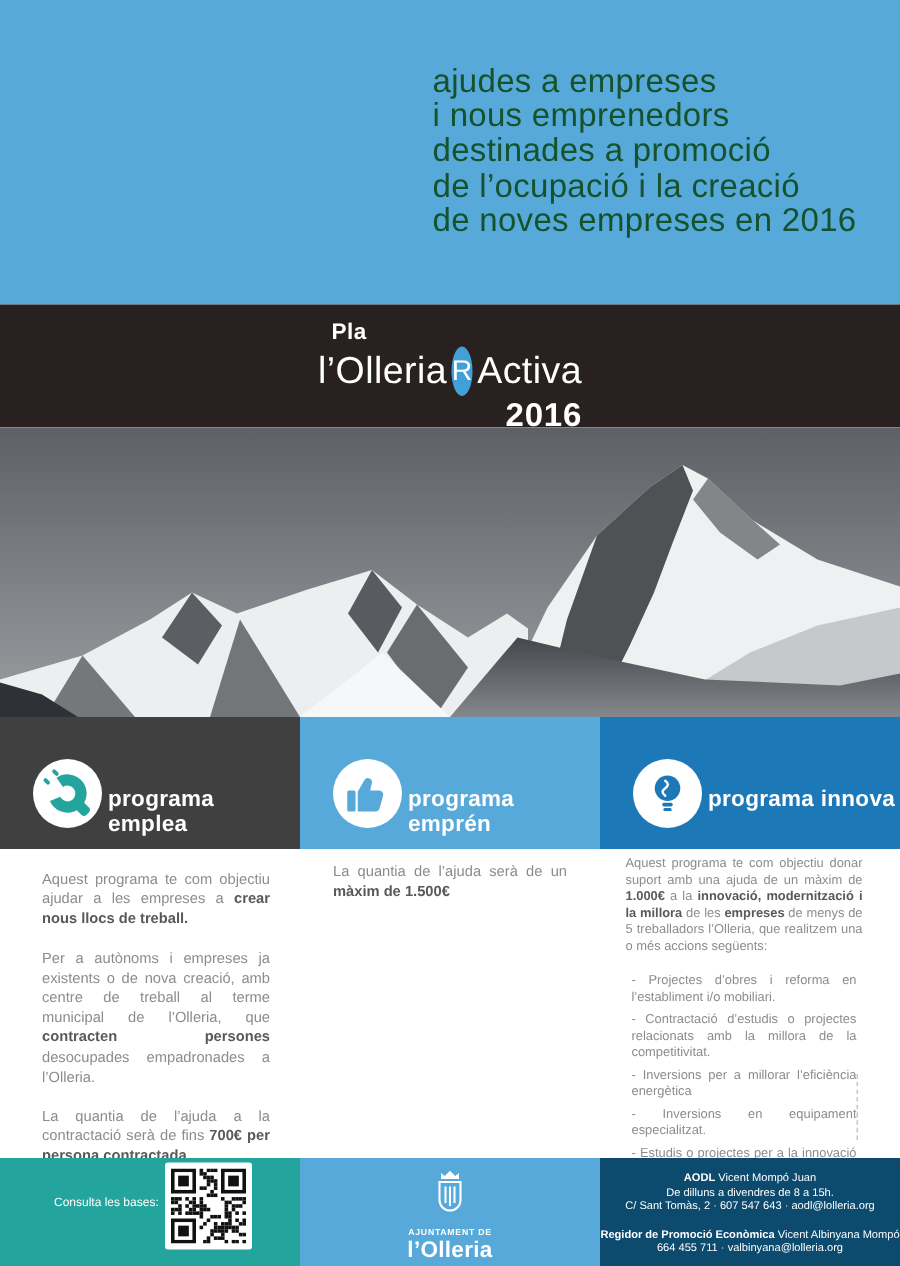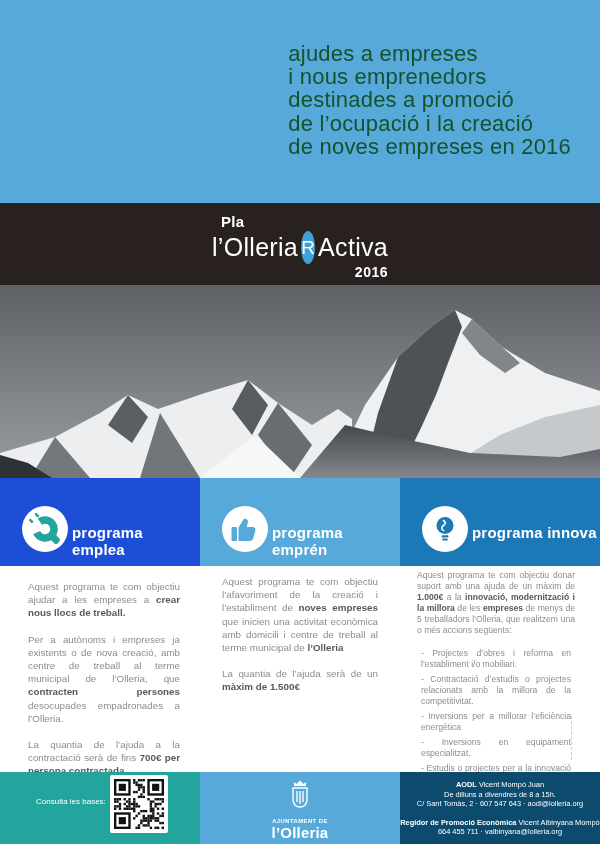--- a/index.html
+++ b/index.html
@@ -15,26 +15,26 @@
     font-size:22px;line-height:23.2px;letter-spacing:.2px;}
   
   .banner{left:0;top:203px;width:600px;height:82px;background:#29211f;}
   .lockup{left:212px;top:10px;width:176px;color:#fff;position:absolute;}
   .lockup .pla{font-weight:bold;font-size:15px;margin-left:9px;letter-spacing:.3px;}
   .lockup .row{display:flex;align-items:center;margin-top:1px;}
   .lockup .olleria,.lockup .activa{font-size:25px;font-weight:300;letter-spacing:.3px;}
   .r-circle{width:33px;height:33px;border-radius:50%;background:#42a0d8;
     display:flex;align-items:center;justify-content:center;margin:0 3px;
     font-size:19px;font-weight:300;}
-  .lockup .year{text-align:right;font-weight:bold;font-size:14px;margin-top:0px;letter-spacing:.5px;}
+  .lockup .year{text-align:right;font-weight:bold;font-size:22px;margin-top:0px;letter-spacing:.5px;}
   
   .photo{left:0;top:285px;width:600px;height:193px;}
   
   .col-head{top:478px;width:200px;height:88px;}
-  .col-head.c0{left:0;background:#1d4ed8;}
+  .col-head.c0{left:0;background:#404040;}
   .col-head.c1{left:200px;background:#57a9da;}
   .col-head.c2{left:400px;background:#1d78b8;}
   .icon-circle{position:absolute;left:22px;top:28px;width:46px;height:46px;}
   .col-title{position:absolute;left:72px;top:46px;color:#fff;font-weight:bold;
     font-size:15px;letter-spacing:.2px;}
   .col-body{top:566px;color:#8c8c8c;text-align:justify;}
   .col-body p{margin:0 0 13px 0;}
   .col-body b{color:#595959;}
   .col-body.b0{left:28px;width:152px;font-size:9.8px;line-height:13.2px;padding-top:14px;}
   .col-body.b1{left:222px;width:156px;font-size:9.8px;line-height:13.2px;padding-top:9px;}
@@ -150,21 +150,20 @@
   </svg>
   <div class="col-title">programa innova</div>
 </div>
 
 <div class="abs col-body b0">
     <p><span>Aquest programa te com objectiu ajudar a les empreses a </span><b>crear nous llocs de treball.</b></p>
     <p><span>Per a autònoms i empreses ja existents o de nova creació, amb centre de treball al terme municipal de l’Olleria, que </span><b>contracten persones</b><span> desocupades empadronades a l’Olleria.</span></p>
     <p><span>La quantia de l’ajuda a la contractació serà de fins </span><b>700€ per persona contractada</b></p>
   </div>
 <div class="abs col-body b1">
-    <p><span>Aquest programa te com objectiu l’afavoriment de la creació i l’establiment de </span><b>noves empreses</b><span> que inicien una activitat econòmica amb domicili i centre de treball al terme municipal de </span><b>l’Olleria</b></p>
     <p><span>La quantia de l’ajuda serà de un </span><b>màxim de 1.500€</b></p>
   </div>
 <div class="abs col-body b2">
     <p><span>Aquest programa te com objectiu  donar suport amb una ajuda de un màxim de </span><b>1.000€</b><span> a la </span><b>innovació, modernització i la millora</b><span> de les </span><b>empreses</b><span> de menys de 5 treballadors l’Olleria, que realitzem una o més accions següents:</span></p>
     <p class="li"><span>- Projectes d’obres i reforma en l’establiment i/o mobiliari.</span></p>
     <p class="li"><span>- Contractació d’estudis o projectes relacionats amb la millora de la competitivitat.</span></p>
     <p class="li"><span>- Inversions per a millorar l’eficiència energètica</span></p>
     <p class="li"><span>- Inversions en equipament especialitzat.</span></p>
     <p class="li"><span>- Estudis o projectes per a la innovació i/o ús de les noves tecnologies.</span></p>
     <p class="li"><span>- Implantació de la certificació de gestió de la qualitat u altres certificats de gestió.</span></p>

